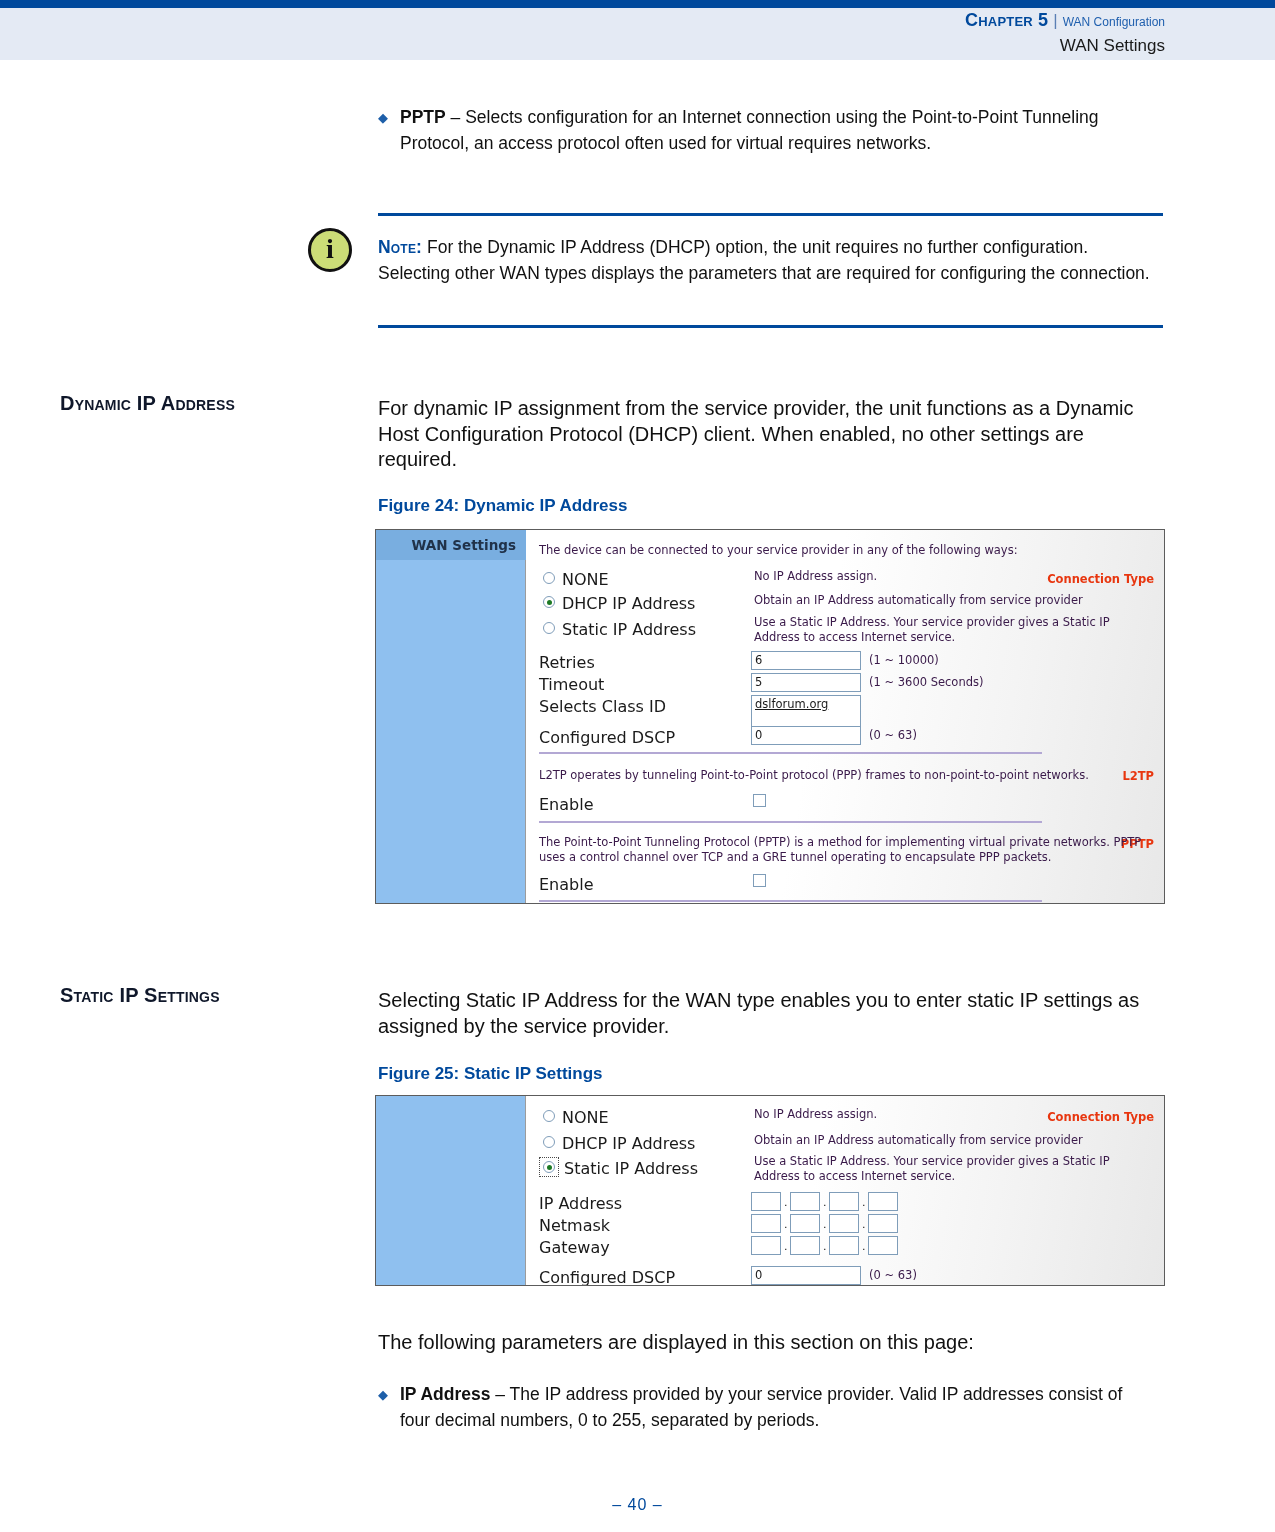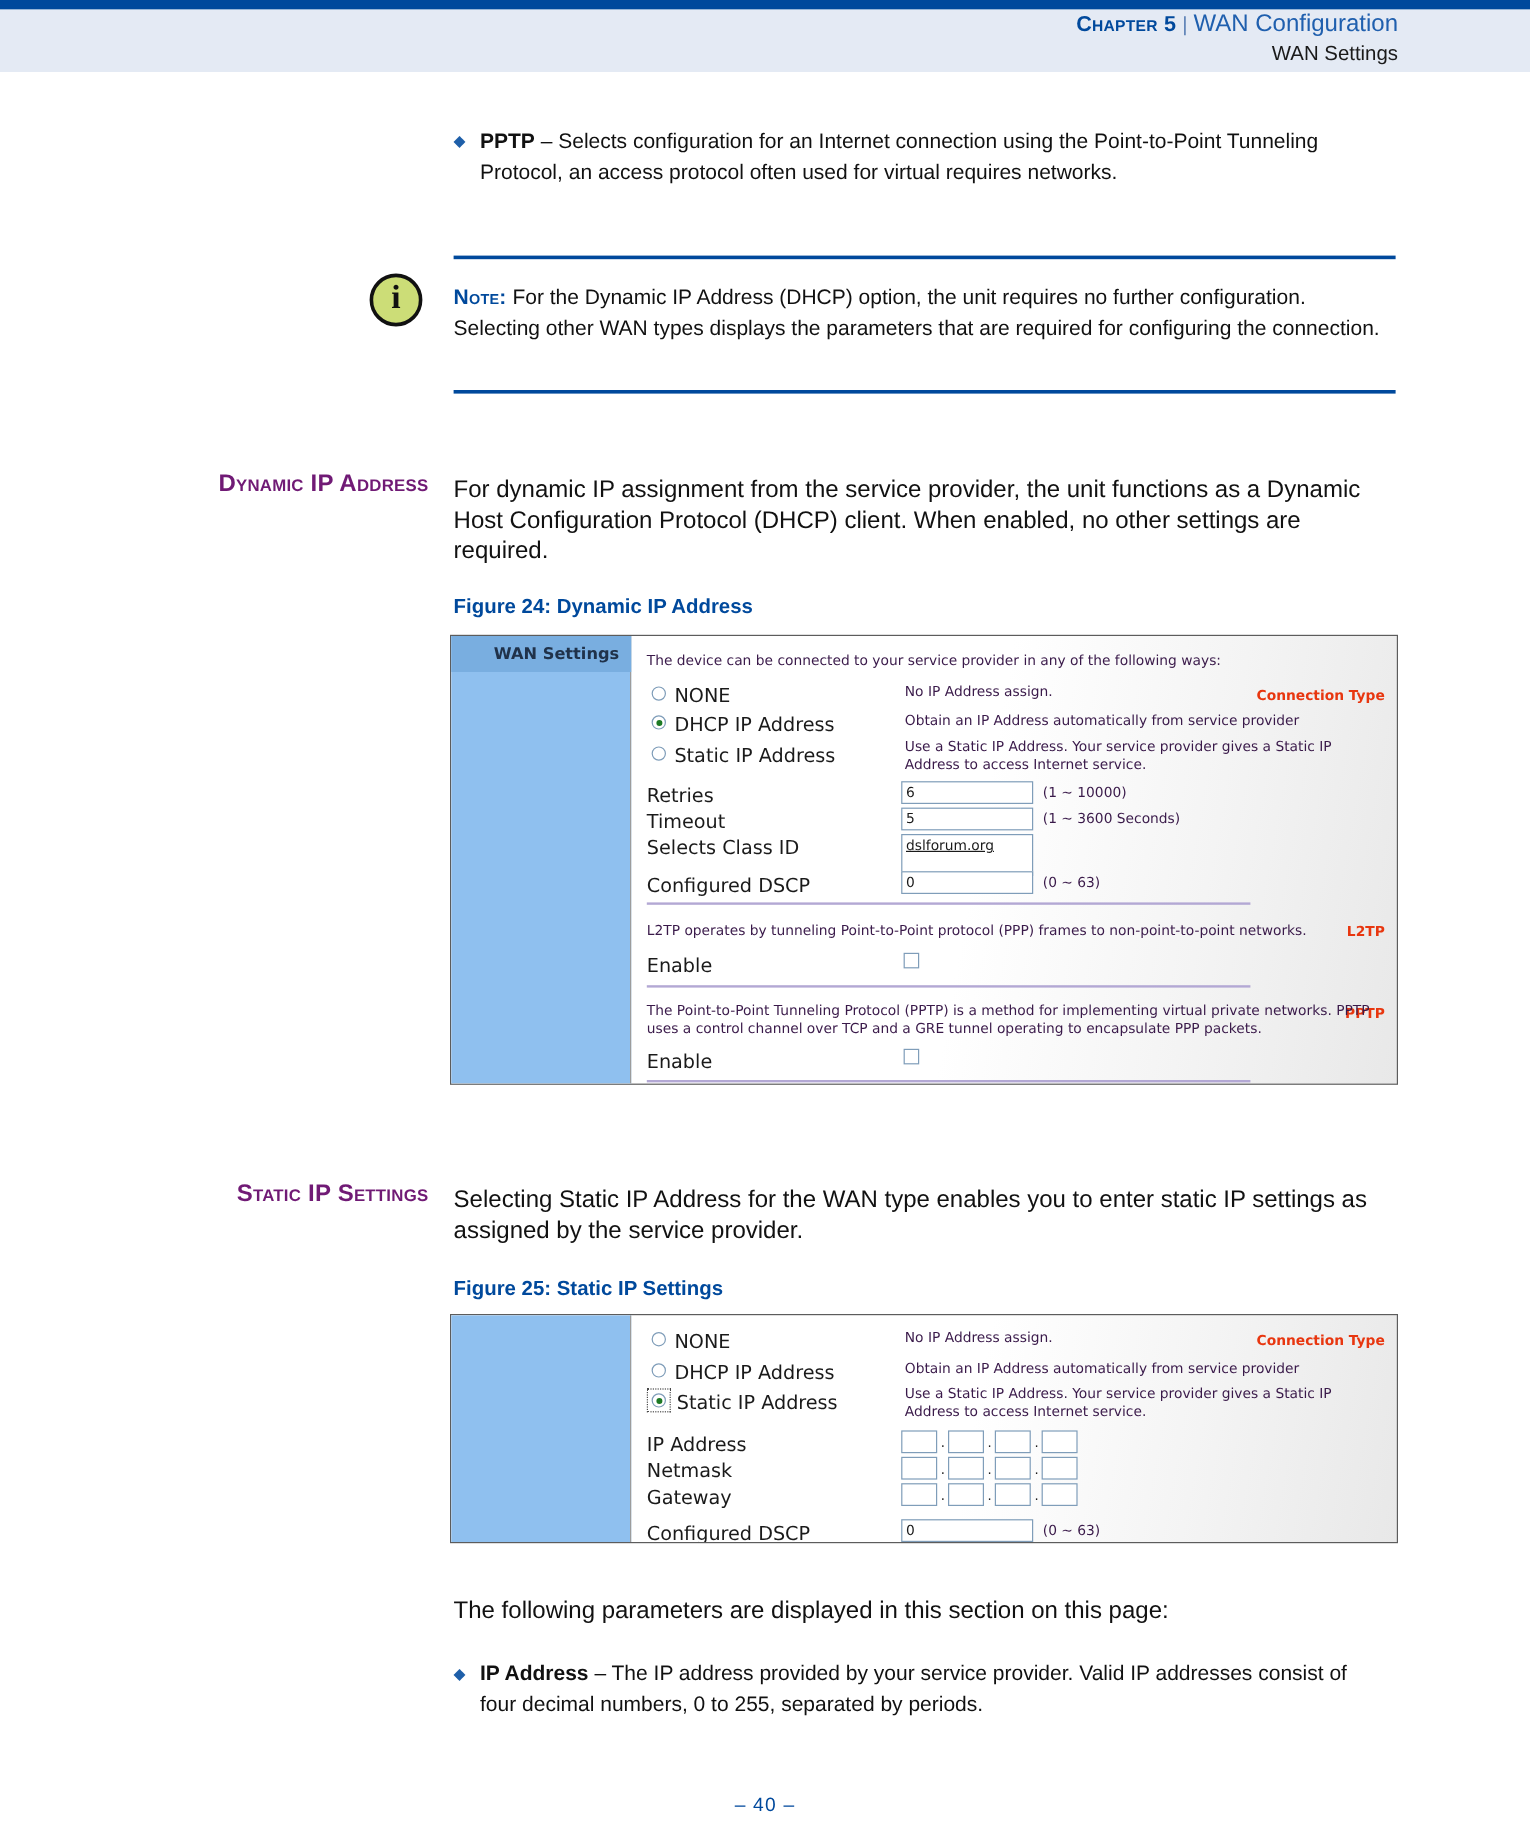--- a/index.html
+++ b/index.html
@@ -39,21 +39,21 @@
   }
   .hdr-line1 { font-size: 17px; white-space: nowrap; }
   .hdr-chapter {
     color: #00499c;
     font-weight: bold;
     font-variant: small-caps;
     letter-spacing: 0.2px;
     font-size: 18px;
   }
   .hdr-sep { color: #5a7fb5; padding: 0 5px; font-weight: normal; }
-  .hdr-doc { color: #1f5fae; font-size: 20px; }
+  .hdr-doc { color: #1f5fae; font-size: 12px; }
   .hdr-line2 {
     font-size: 17px;
     color: #1a1a1a;
     white-space: nowrap;
   }
 
   
   .body-text {
     position: absolute;
     font-size: 20px;
@@ -116,22 +116,22 @@
   .note-label {
     font-weight: bold;
     color: #00499c;
     font-variant: small-caps;
     letter-spacing: 0.2px;
   }
 
   
   .side-heading {
     position: absolute;
-    text-align: right;
-    color: #701a75;
+    text-align: left;
+    color: #0f172a;
     font-weight: bold;
     font-variant: small-caps;
     font-size: 20px;
     letter-spacing: 0.2px;
     white-space: nowrap;
   }
 
   
   .fig-caption {
     position: absolute;

